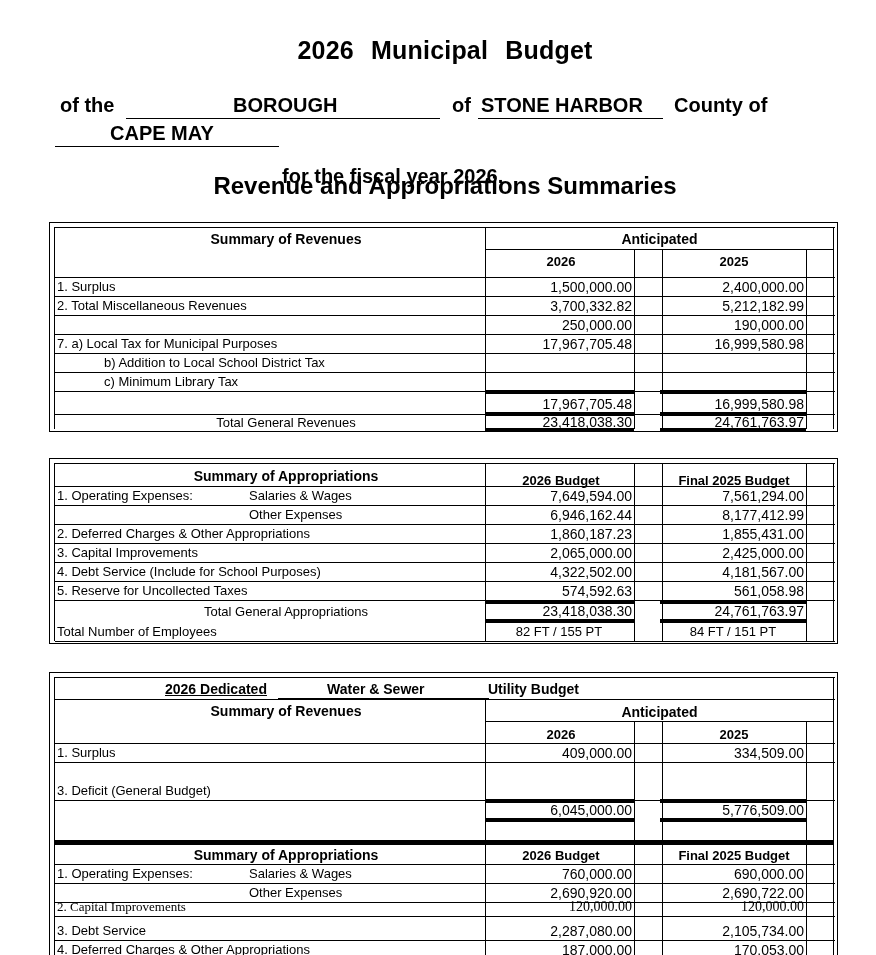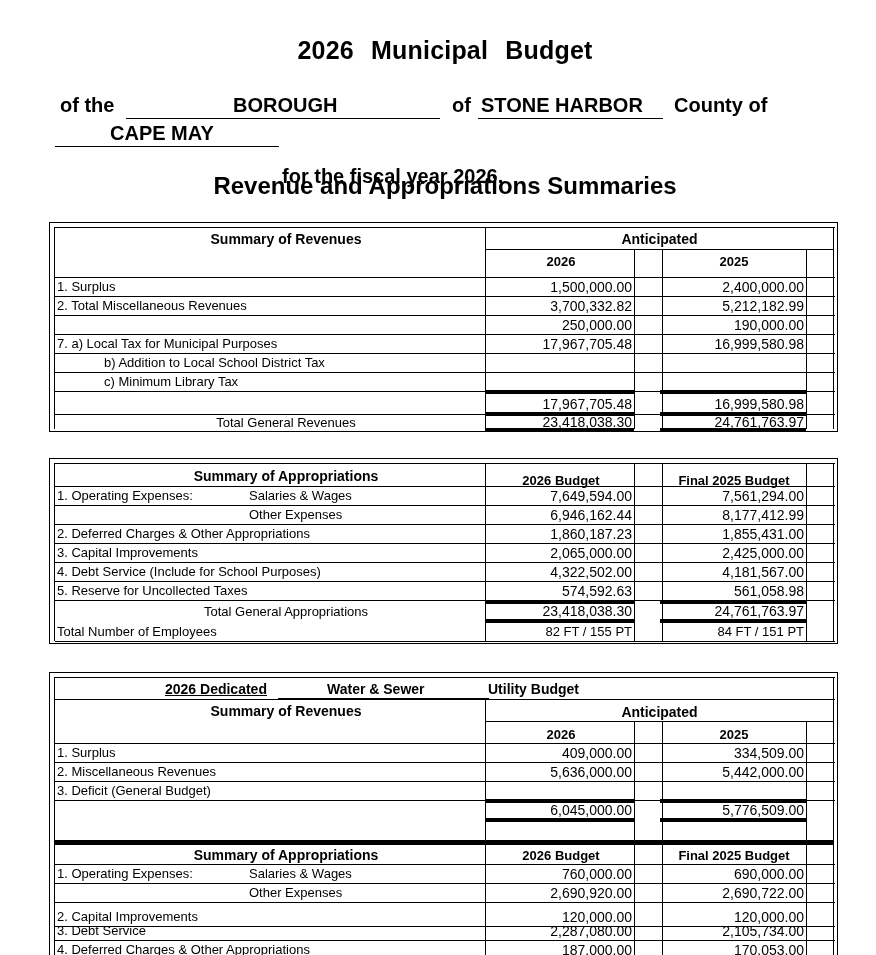--- a/index.html
+++ b/index.html
@@ -18,21 +18,21 @@
   .row { position: absolute; left: 0; right: 0; height: 18px; border-bottom: 1px solid #000; font-size: 13px; line-height: 18px; }
   .lbl { position: absolute; left: 0; width: 430px; height: 100%; white-space: nowrap; }
   .lbl .t { position: absolute; left: 2px; }
   .lbl .t2 { position: absolute; left: 194px; }
   .lbl .ctr { position: absolute; left: 16px; width: 430px; text-align: center; }
   .lbl .ind { position: absolute; left: 25px; margin-left: 24px; }
   .vline { position: absolute; top: 0; bottom: 0; border-left: 1px solid #000; }
   .num { position: absolute; top: 0; height: 100%; text-align: right; font-size: 14px; white-space: nowrap; }
   .n1 { left: 431px; width: 146px; }
   .n2 { left: 607px; width: 142px; }
-  .ctrnum { text-align: right; font-size: 13px; }
+  .ctrnum { text-align: center; font-size: 13px; }
   .bold { font-weight: bold; }
   .thick1 { position: absolute; left: 430px; width: 149px; height: 4px; background: #000; }
   .thick2 { position: absolute; left: 605px; width: 146px; height: 4px; background: #000; }
   .colhead { position: absolute; font-size: 13px; font-weight: bold; text-align: center; }
 </style>
 </head>
 <body>
 
 <div class="abs title">
   <span>2026</span>
@@ -232,27 +232,20 @@
     <div class="vline" style="left:607px; top:44px;"></div>
     <div class="vline" style="left:751px; top:44px;"></div>
 
     <div class="row" style="top:66px;">
       <div class="lbl">
           <span class="t">1.  Surplus</span>
         </div>
       <div class="num n1">409,000.00</div>
       <div class="num n2">334,509.00</div>
     </div>
-    <div class="row" style="top:85px;">
-      <div class="lbl">
-          <span class="t">2.  Miscellaneous Revenues</span>
-        </div>
-      <div class="num n1">5,636,000.00</div>
-      <div class="num n2">5,442,000.00</div>
-    </div>
     <div class="row" style="top:104px;">
       <div class="lbl">
           <span class="t">3.  Deficit  (General Budget)</span>
         </div>
     </div>
     <div class="thick1" style="top:121px;"></div>
       <div class="thick2" style="top:121px;"></div>
     <div class="row" style="top:125px; height:15px; line-height:15px; border-bottom:none;">
       <div class="num n1">6,045,000.00</div>
       <div class="num n2">5,776,509.00</div>
@@ -277,21 +270,21 @@
       <div class="num n1">760,000.00</div>
       <div class="num n2">690,000.00</div>
     </div>
     <div class="row" style="top:206px;">
       <div class="lbl">
           <span class="t2">Other Expenses</span>
         </div>
       <div class="num n1">2,690,920.00</div>
       <div class="num n2">2,690,722.00</div>
     </div>
-    <div class="row" style="top:230px;">
+    <div class="row" style="top:220px;font-family:Liberation Serif, serif;">
       <div class="lbl">
           <span class="t">2.  Capital Improvements</span>
         </div>
       <div class="num n1">120,000.00</div>
       <div class="num n2">120,000.00</div>
     </div>
     <div class="row" style="top:244px;">
       <div class="lbl">
           <span class="t">3.  Debt Service</span>
         </div>

